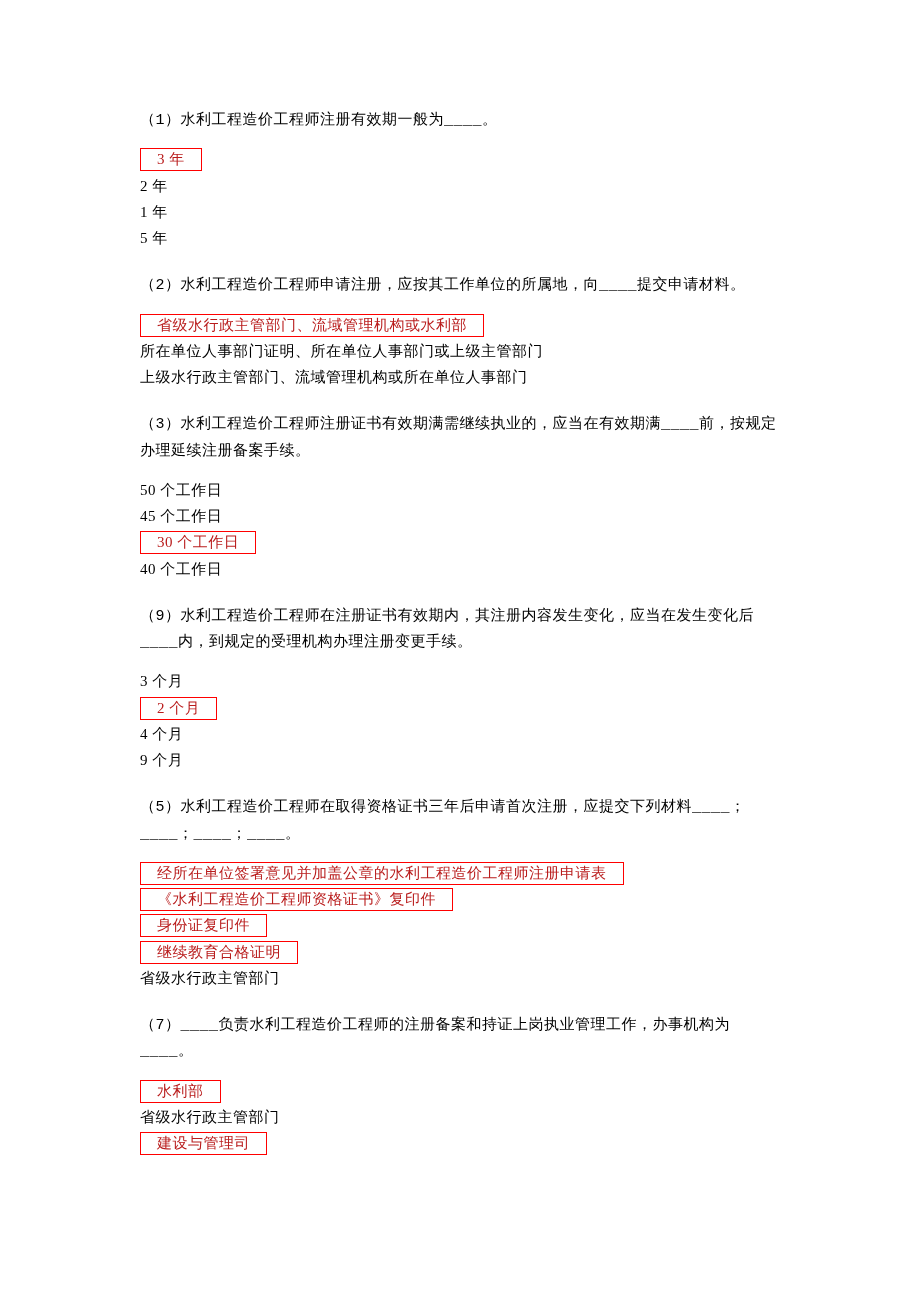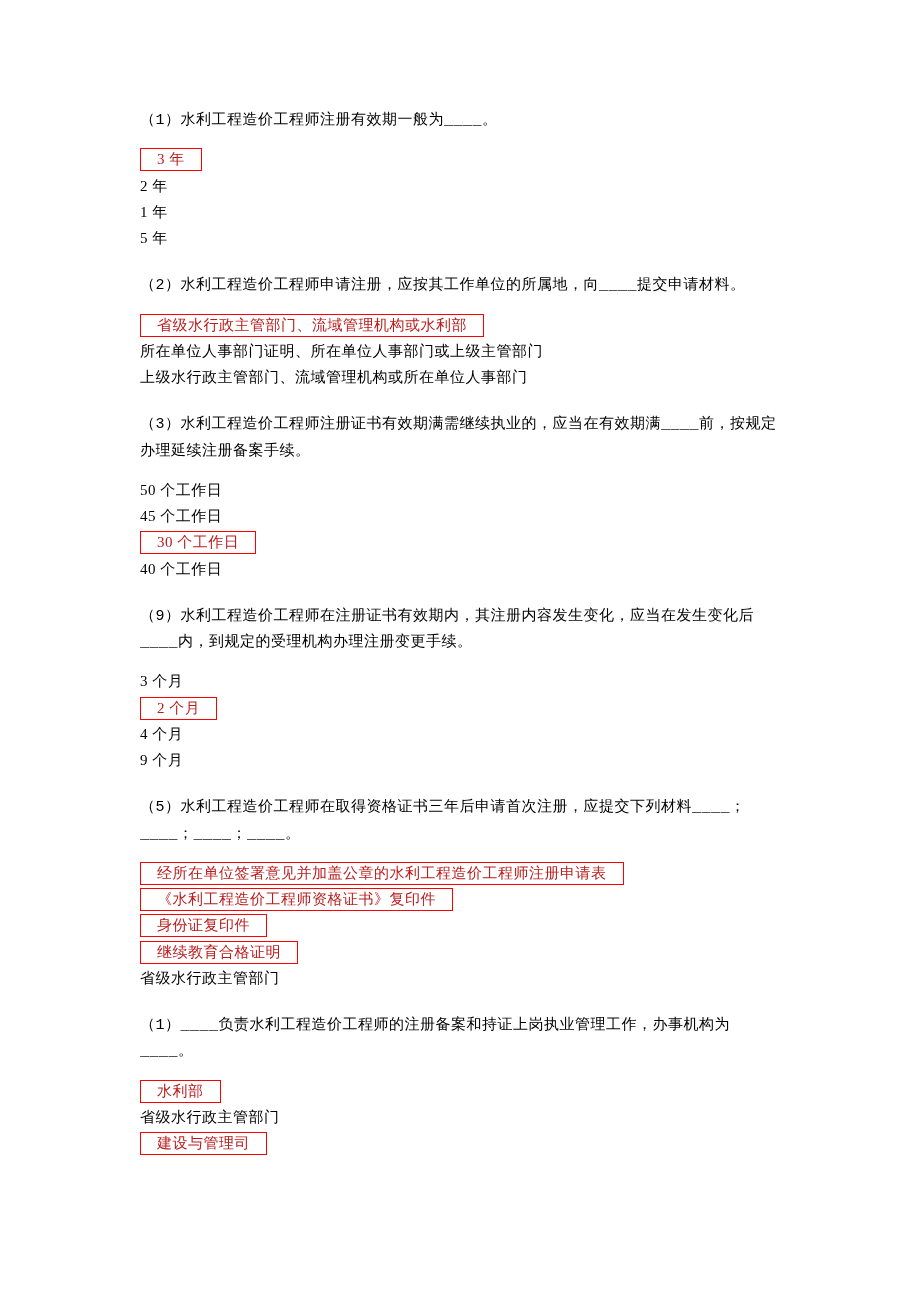--- a/index.html
+++ b/index.html
@@ -85,19 +85,19 @@
   <div class="options">
     <span class="option"><span class="highlight">经所在单位签署意见并加盖公章的水利工程造价工程师注册申请表</span></span>
     <span class="option"><span class="highlight">《水利工程造价工程师资格证书》复印件</span></span>
     <span class="option"><span class="highlight">身份证复印件</span></span>
     <span class="option"><span class="highlight">继续教育合格证明</span></span>
     <span class="option">省级水行政主管部门</span>
   </div>
 </div>
 
 <div>
-  <div class="question">（1）____负责水利工程造价工程师的注册备案和持证上岗执业管理工作，办事机构为____。</div>
+  <div class="question">（7）____负责水利工程造价工程师的注册备案和持证上岗执业管理工作，办事机构为____。</div>
   <div class="options">
     <span class="option"><span class="highlight">水利部</span></span>
     <span class="option">省级水行政主管部门</span>
     <span class="option"><span class="highlight">建设与管理司</span></span>
   </div>
 </div>
 
 </body></html>

